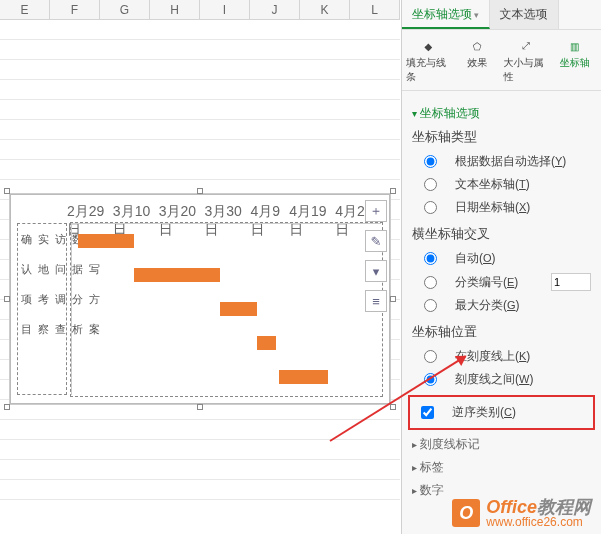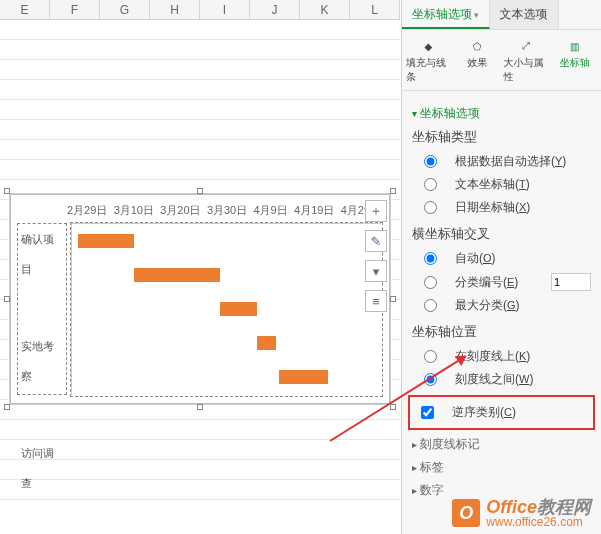--- a/index.html
+++ b/index.html
@@ -61,25 +61,25 @@
   .plot::before {
     content:"";
     position:absolute; inset:-2px;
     border:1px dashed #888;
   }
   .x-labels {
     position:absolute; left:56px; right:8px; top:8px;
     height:16px; display:flex; justify-content:space-between;
     color:#666;
   }
-  .x-labels span { font-size:11px;}
+  .x-labels span { font-size:14px;}
   .y-labels {
     position:absolute; left:6px; top:28px; bottom:8px;
-    display:flex; flex-direction:column; justify-content:space-between;
-    border:1px dashed #888; width:50px;gap:47px;
+    display:flex; flex-direction:row; justify-content:space-between;
+    border:1px dashed #888; width:50px;
   }
   .y-labels span { font-size:11px; padding:0 3px; color:#555; line-height:30px;}
   .bar {
     position:absolute;
     height:14px;
     background:#ed7d31;
   }
   
   .chart-side {
     position:absolute;

